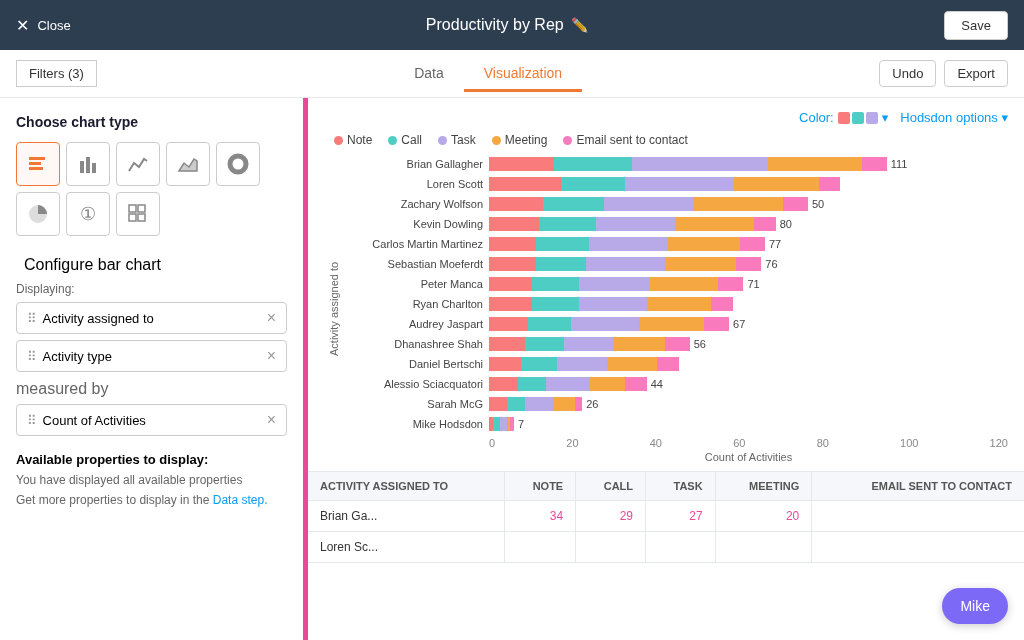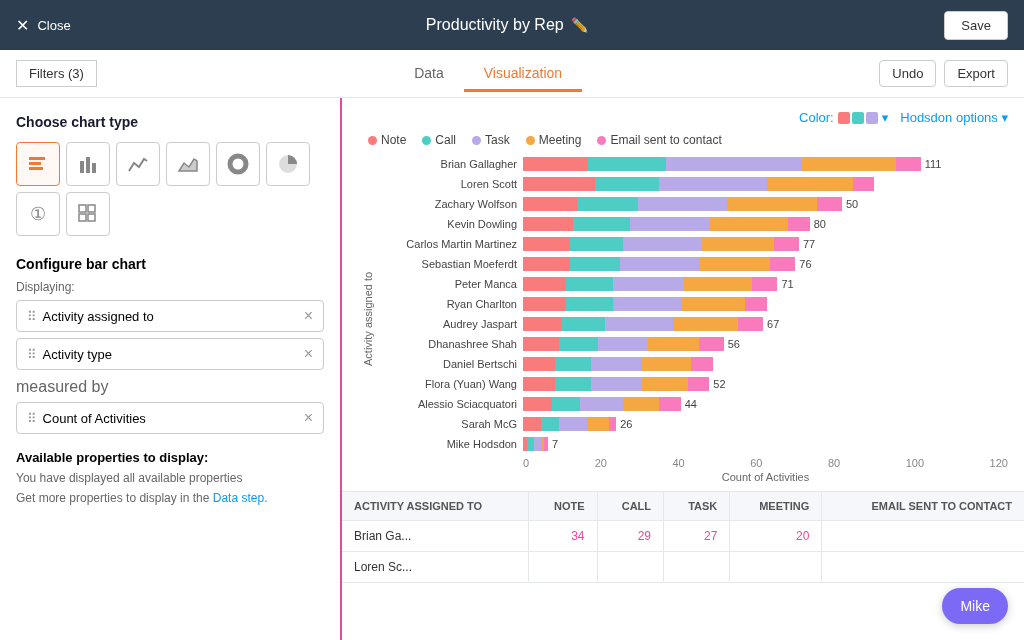--- a/index.html
+++ b/index.html
@@ -75,22 +75,22 @@
     }
 
     
     .main {
       display: flex;
       height: calc(640px - 50px - 48px);
     }
 
     
     .left-panel {
-      width: 342px;
-      border-right: 2px solid #ec4899;
+      width: 308px;
+      border-right: 5px solid #ec4899;
       padding: 16px;
       overflow-y: auto;
       flex-shrink: 0;
     }
     .section-title { font-size: 14px; font-weight: 600; color: #1a1a2e; margin-bottom: 12px; }
     .chart-types { display: flex; flex-wrap: wrap; gap: 6px; margin-bottom: 20px; }
     .chart-type-btn {
       width: 44px; height: 44px;
       border: 1px solid #ccc;
       border-radius: 4px;
@@ -98,21 +98,21 @@
       cursor: pointer;
       font-size: 18px;
       background: #fff;
       color: #555;
     }
     .chart-type-btn.active {
       border-color: #f07a33;
       background: #fff8f4;
       color: #f07a33;
     }
-    .configure-title { font-size: 14px; font-weight: 700; margin-bottom: 8px; margin-top: 8px; }
+    .configure-title { font-size: 16px; font-weight: 400; margin-bottom: 8px; margin-top: 8px; margin-left: 8px; }
     .displaying-label { font-size: 12px; color: #666; margin-bottom: 6px; }
     .tag-item {
       display: flex; align-items: center; justify-content: space-between;
       border: 1px solid #ccc;
       border-radius: 4px;
       padding: 6px 10px;
       margin-bottom: 6px;
       background: #fff;
       font-size: 13px;
     }
@@ -545,31 +545,20 @@
               </div>
               <div class="bar-row">
                 <div class="bar-label">Daniel Bertschi</div>
                 <div class="bar-track">
                   <div class="bar-segment" style="width: 32.25px; background-color: rgb(249, 123, 123);"></div>
                   <div class="bar-segment" style="width: 35.8333px; background-color: rgb(78, 205, 196);"></div>
                   <div class="bar-segment" style="width: 50.1667px; background-color: rgb(184, 169, 232);"></div>
                   <div class="bar-segment" style="width: 50.1667px; background-color: rgb(245, 167, 66);"></div>
                   <div class="bar-segment" style="width: 21.5px; background-color: rgb(249, 123, 189);"></div>
                   <span class="bar-value"></span>
-                </div>
-              </div>
-              <div class="bar-row">
-                <div class="bar-label">Flora (Yuan) Wang</div>
-                <div class="bar-track">
-                  <div class="bar-segment" style="width: 32.25px; background-color: rgb(249, 123, 123);"></div>
-                  <div class="bar-segment" style="width: 35.8333px; background-color: rgb(78, 205, 196);"></div>
-                  <div class="bar-segment" style="width: 50.1667px; background-color: rgb(184, 169, 232);"></div>
-                  <div class="bar-segment" style="width: 46.5833px; background-color: rgb(245, 167, 66);"></div>
-                  <div class="bar-segment" style="width: 21.5px; background-color: rgb(249, 123, 189);"></div>
-                  <span class="bar-value">52</span>
                 </div>
               </div>
               <div class="bar-row">
                 <div class="bar-label">Alessio Sciacquatori</div>
                 <div class="bar-track">
                   <div class="bar-segment" style="width: 28.6667px; background-color: rgb(249, 123, 123);"></div>
                   <div class="bar-segment" style="width: 28.6667px; background-color: rgb(78, 205, 196);"></div>
                   <div class="bar-segment" style="width: 43px; background-color: rgb(184, 169, 232);"></div>
                   <div class="bar-segment" style="width: 35.8333px; background-color: rgb(245, 167, 66);"></div>
                   <div class="bar-segment" style="width: 21.5px; background-color: rgb(249, 123, 189);"></div>

